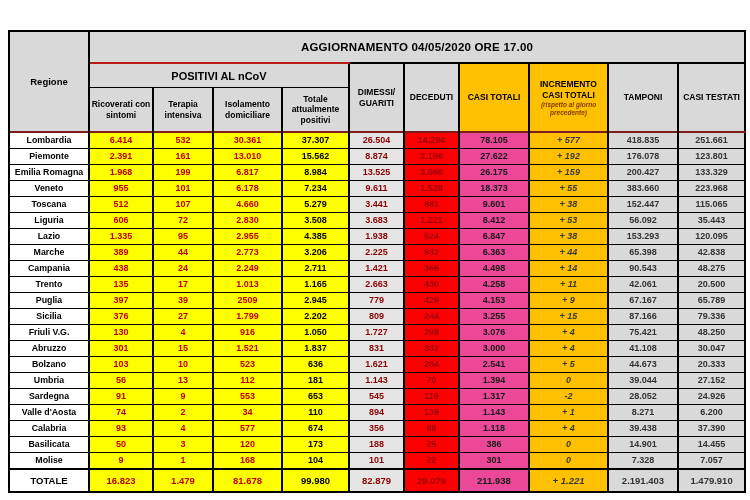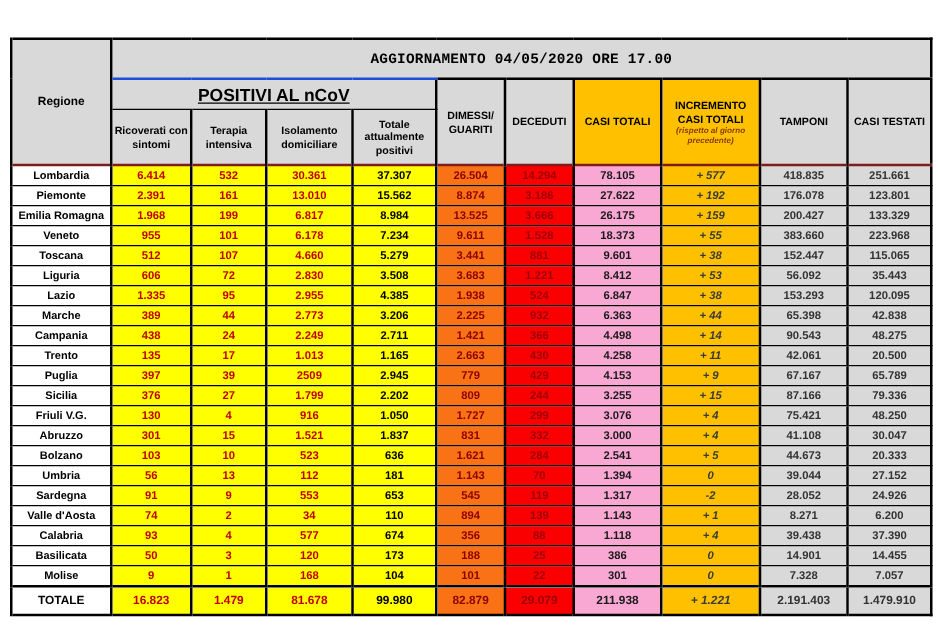--- a/index.html
+++ b/index.html
@@ -8,39 +8,39 @@
     font-family:"Liberation Sans",sans-serif;color:#000;
   }
   .wrap{position:absolute;left:8px;top:30px;width:736px;}
   table{border-collapse:collapse;width:736px;table-layout:fixed;border:2px solid #000;}
   th,td{
     border-left:2px solid #000;border-top:1px solid #000;
     text-align:center;vertical-align:middle;padding:0 1px;
     overflow:hidden;white-space:nowrap;
   }
   
-  .h-title{height:30px;background:#D9D9D9;font-weight:bold;font-size:11.5px;letter-spacing:.2px;font-family:Liberation Mono, monospace;}
+  .h-title{height:30px;background:#D9D9D9;font-weight:bold;font-size:11.5px;letter-spacing:.2px;}
   .h-corner{background:#D9D9D9;font-weight:bold;font-size:9.5px;}
-  .h-group{height:23px;background:#D9D9D9;font-weight:bold;font-size:14px;border-top:2px solid #1d4ed8;text-decoration:underline;}
+  .h-group{height:23px;background:#D9D9D9;font-weight:bold;font-size:11px;border-top:2px solid #b91c1c;}
   .h-sub,.h-col{
     height:43px;background:#D9D9D9;font-weight:bold;font-size:8.5px;
     white-space:normal;line-height:1.25;
   }
   .h-col{border-top:2px solid #000;}
   .h-orange{background:#FFC000;}
   .note{display:block;font-size:6.5px;font-style:italic;font-weight:bold;color:#833C00;margin-top:1px;line-height:1.15;}
   
   tbody td{height:15px;font-size:9px;line-height:1;font-weight:bold;}
   tbody tr:first-child td{border-top:2px solid #7f1d1d;}
   td.c0{background:#ffffff;color:#000;font-size:8.8px;}
   td.c1,td.c2,td.c3{background:#FFFF00;color:#C00000;}
   td.c4{background:#FFFF00;color:#000000;}
-  td.c5{background:#f97316;color:#8B0000;}
+  td.c5{background:#e5e5e5;color:#8B0000;}
   td.c6{background:#FB0000;color:#9C0006;}
-  td.c7{background:#f9a8d4;color:#1a1a1a;}
+  td.c7{background:#ec4899;color:#1a1a1a;}
   td.c8{background:#FFC000;color:#3a3a3a;font-style:italic;}
   td.c9,td.c10{background:#D9D9D9;color:#333333;}
   tr.totale td{border-top:2px solid #000;height:21px;font-size:9.5px;}
 </style>
 </head>
 <body>
 
 <div class="wrap">
   <table>
     <colgroup>

